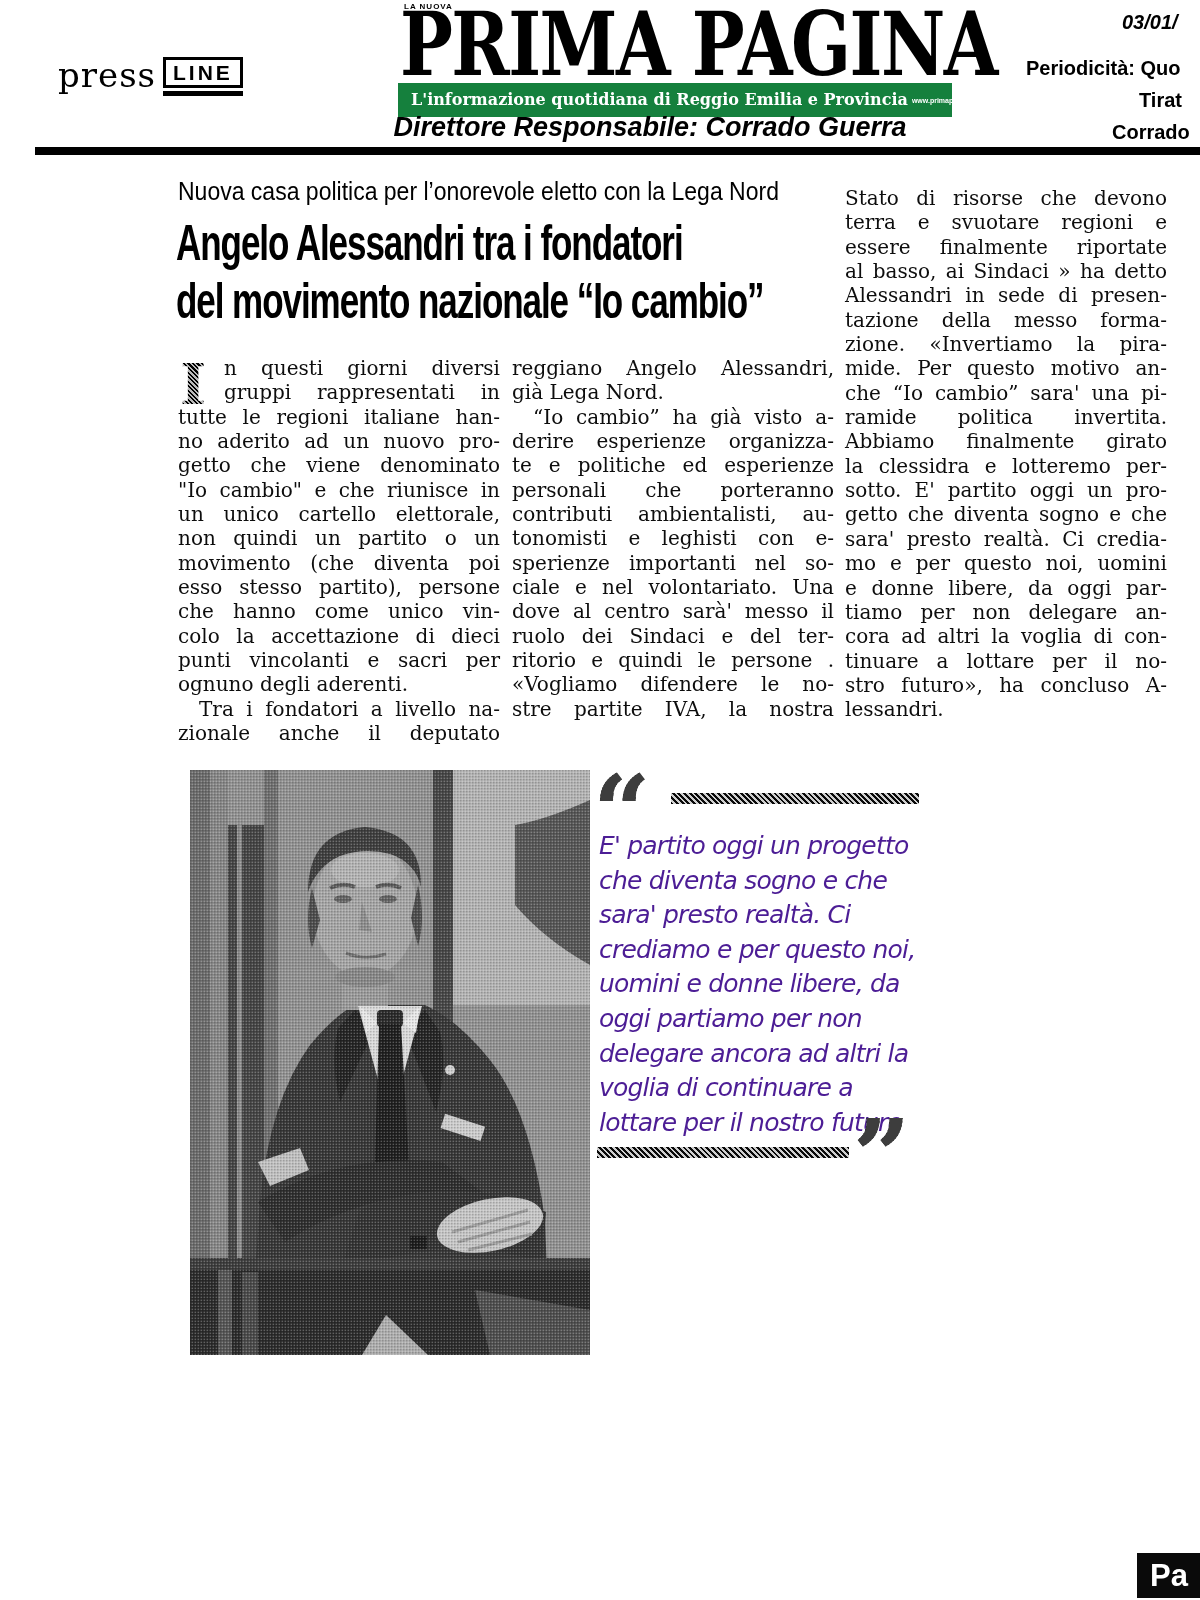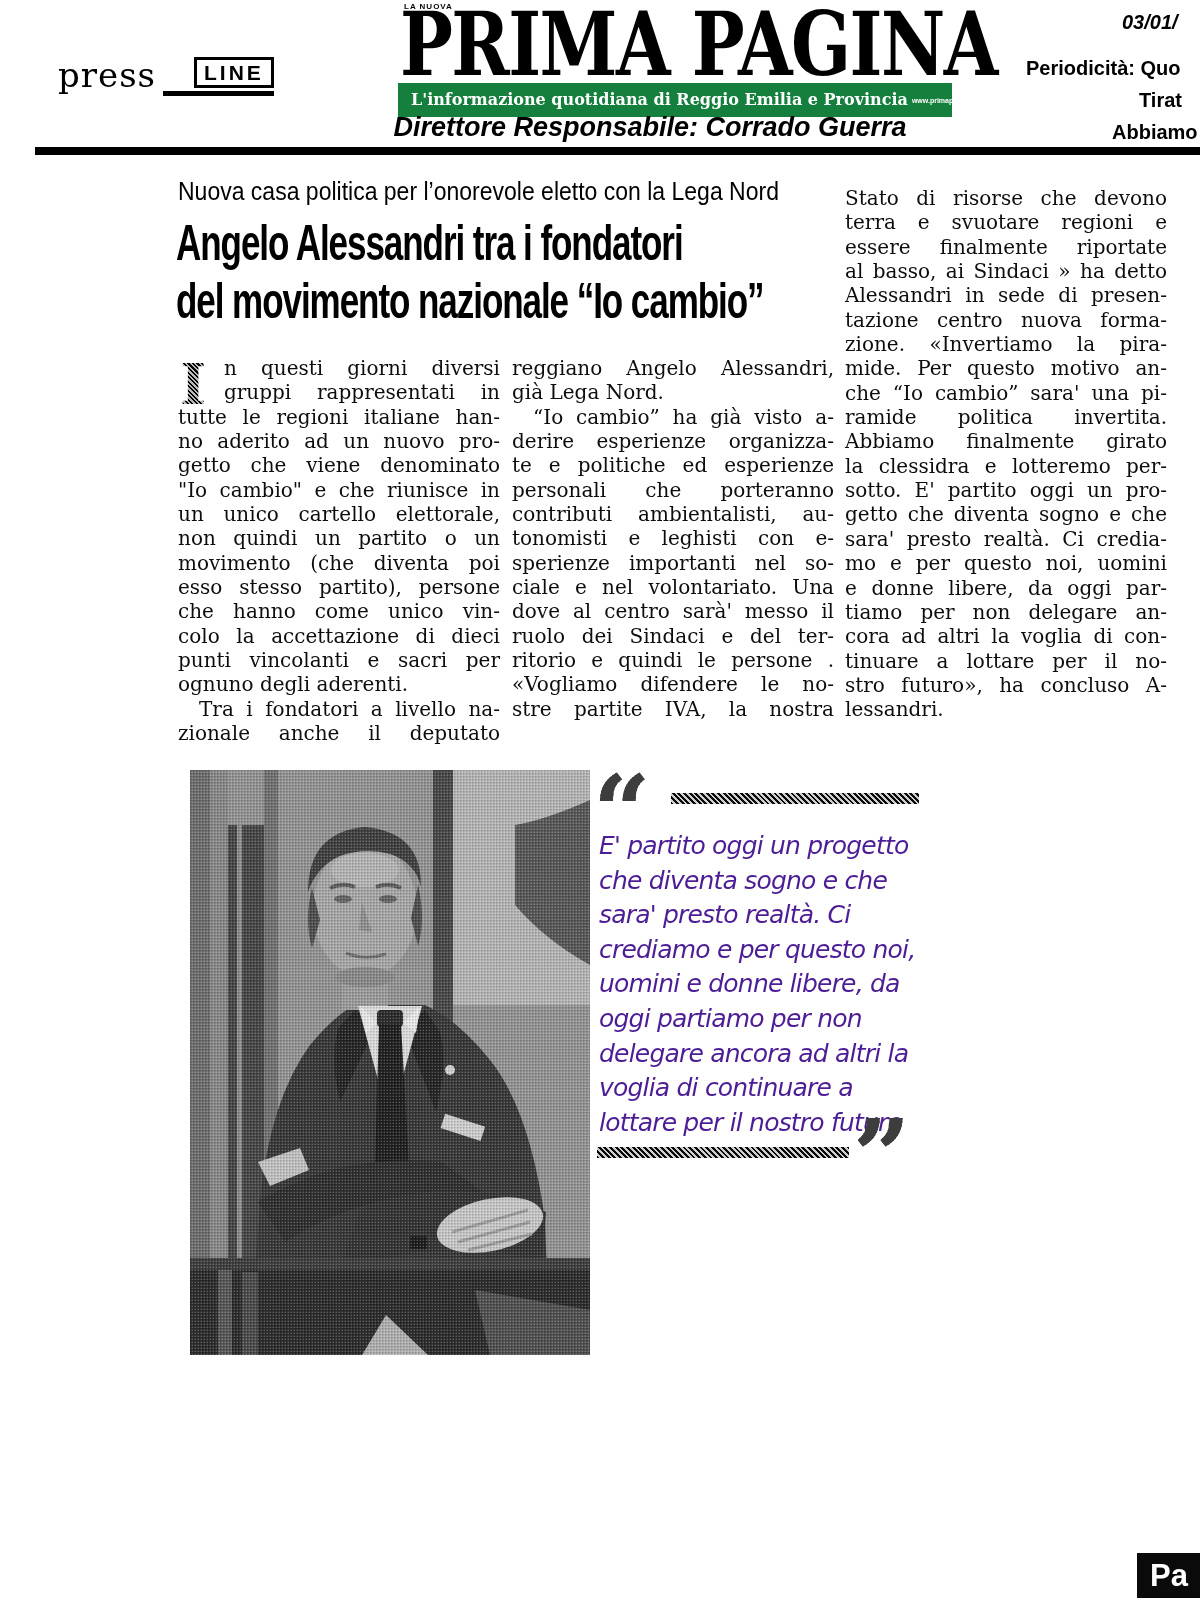--- a/index.html
+++ b/index.html
@@ -81,36 +81,36 @@
   
   .page-box{left:1137px;top:1553px;width:63px;height:45px;background:#0a0a0a;overflow:hidden;}
   .page-box span{display:block;color:#fff;font:bold 31px/45px "Liberation Sans",sans-serif;padding-left:13px;}
 </style>
 </head>
 <body>
 
 <div class="abs press-logo">
   <span class="press-word">press</span>
   <span>
-    <span class="line-box" style="display:block;margin-left:31px;">LINE</span>
+    <span class="line-box" style="display:block;">LINE</span>
     <span class="line-underbar" style="display:block;"></span>
   </span>
 </div>
 
 <div class="abs masthead-overline">LA NUOVA</div>
 <div class="abs masthead-title">PRIMA PAGINA</div>
 <div class="abs masthead-bar">
   <span class="masthead-sub">L'informazione quotidiana di Reggio Emilia e Provincia</span>
   <span class="masthead-site">www.primapagina.re.it</span>
 </div>
 
 <div class="abs issue-info issue-date">03/01/</div>
 <div class="abs issue-info issue-line1">Periodicità: Quo</div>
 <div class="abs issue-info issue-line2">Tirat</div>
-<div class="abs issue-info issue-line3">Abbiamo</div>
+<div class="abs issue-info issue-line3">Corrado</div>
 
 <div class="abs direttore">Direttore Responsabile: Corrado Guerra</div>
 <div class="abs header-rule"></div>
 
 <div class="abs kicker">Nuova casa politica per l’onorevole eletto con la Lega Nord</div>
 <div class="abs headline">
   <div>Angelo Alessandri tra i fondatori</div>
   <div>del movimento nazionale “Io cambio”</div>
 </div>
 
@@ -154,21 +154,21 @@
       <div class="tline">stre partite IVA, la nostra</div>
     </div>
 </div>
 <div class="abs bodycol col3">
   <div>
       <div class="tline">Stato di risorse che devono</div>
       <div class="tline">terra e svuotare regioni e</div>
       <div class="tline">essere finalmente riportate</div>
       <div class="tline">al basso, ai Sindaci » ha detto</div>
       <div class="tline">Alessandri in sede di presen-</div>
-      <div class="tline">tazione centro nuova forma-</div>
+      <div class="tline">tazione della messo forma-</div>
       <div class="tline">zione. «Invertiamo la pira-</div>
       <div class="tline">mide. Per questo motivo an-</div>
       <div class="tline">che “Io cambio” sara' una pi-</div>
       <div class="tline">ramide politica invertita.</div>
       <div class="tline">Abbiamo finalmente girato</div>
       <div class="tline">la clessidra e lotteremo per-</div>
       <div class="tline">sotto. E' partito oggi un pro-</div>
       <div class="tline">getto che diventa sogno e che</div>
       <div class="tline">sara' presto realtà. Ci credia-</div>
       <div class="tline">mo e per questo noi, uomini</div>

